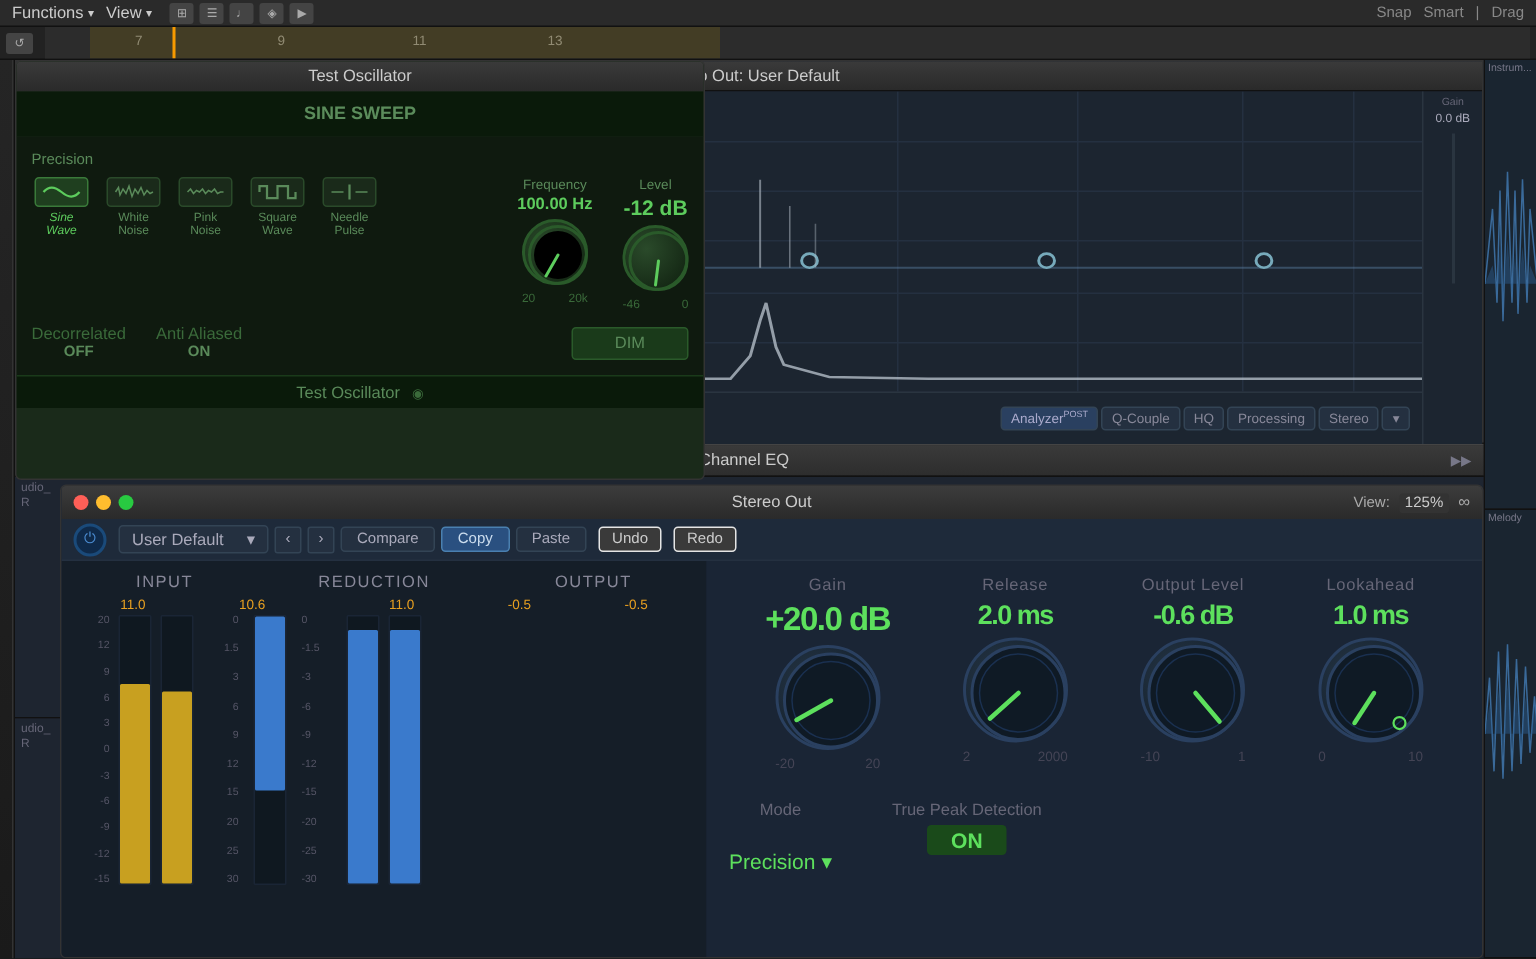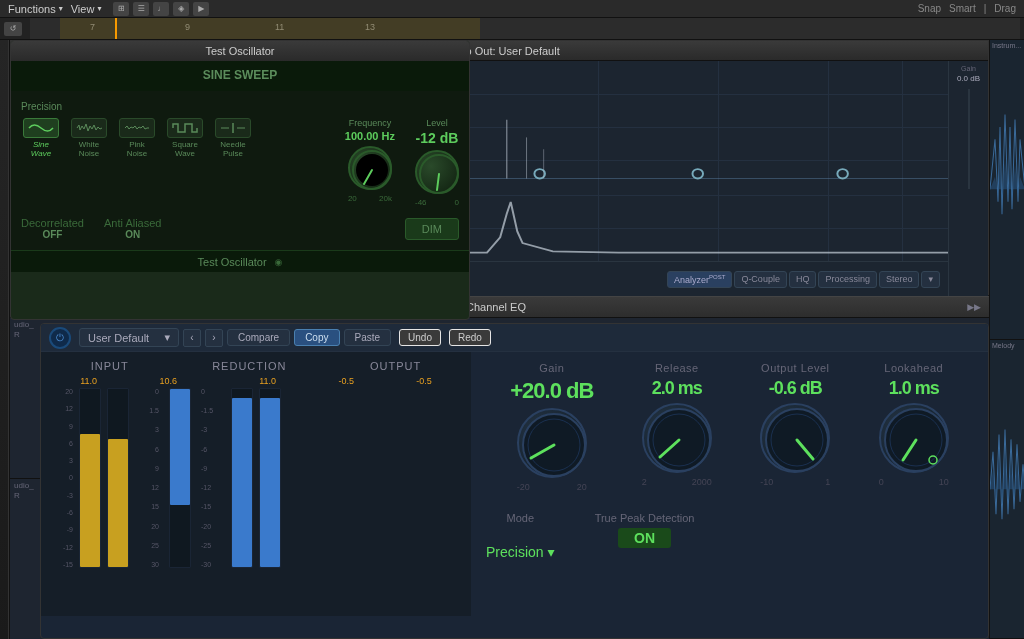--- a/index.html
+++ b/index.html
@@ -339,21 +339,21 @@
       color: #3a6a3a;
     }
     .osc-ctrl-group {
       display: flex;
       flex-direction: column;
       align-items: center;
     }
     .osc-ctrl-label { font-size: 11px; color: #3a6a3a; }
     .osc-ctrl-val { font-size: 10px; color: #5a8a5a; font-weight: bold; }
     .osc-dim-btn {
-      padding: 4px 16px;
+      padding: 4px 28px;
       background: #1a3a1a;
       border: 1px solid #2a5a2a;
       border-radius: 3px;
       color: #5a8a5a;
       font-size: 11px;
       cursor: pointer;
     }
     .osc-footer {
       height: 22px;
       background: #0a1a0a;
@@ -968,20 +968,33 @@
       </div>
 
       <div class="osc-footer">
         <span>Test Oscillator</span>
         <span style="font-size:9px;color:#3a6a3a;margin-left:8px;">◉</span>
       </div>
     </div>
 
     <div class="comp-window">
 
+      <div class="comp-title-bar">
+        <div class="comp-traffic-lights">
+          <div class="traffic-light tl-red"></div>
+          <div class="traffic-light tl-yellow"></div>
+          <div class="traffic-light tl-green"></div>
+        </div>
+        <span>Stereo Out</span>
+        <div class="comp-right-controls">
+          <span class="comp-view-label">View:</span>
+          <span class="comp-view-val">125%</span>
+          <span class="comp-link-icon">∞</span>
+        </div>
+      </div>
 
       <div class="comp-toolbar">
         <div class="comp-power-btn">
           <span class="comp-power-icon">⏻</span>
         </div>
         <div class="comp-preset-select">
           <span>User Default</span>
           <span>▾</span>
         </div>
         <div class="comp-nav-btn">‹</div>

